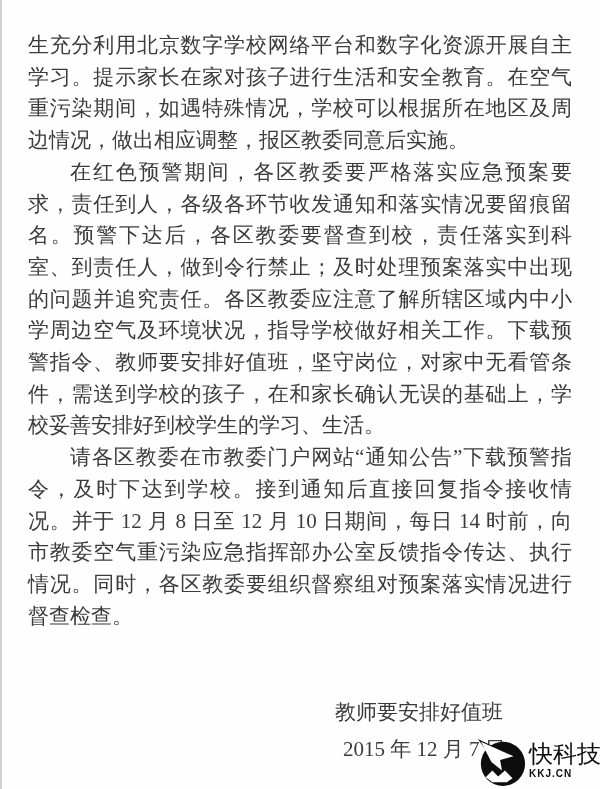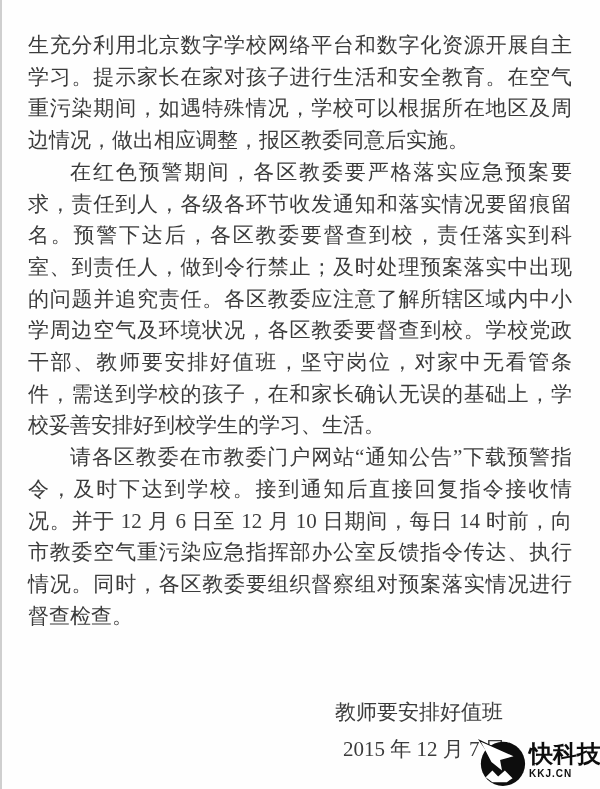--- a/index.html
+++ b/index.html
@@ -76,21 +76,21 @@
   }
   .wm-text {
     display: flex;
     flex-direction: column;
     justify-content: center;
     font-family: "Liberation Sans", "DejaVu Sans", sans-serif;
     color: #0d0d0d;
   }
   .wm-brand {
     font-size: 24px;
-    font-weight: 700;
+    font-weight: 400;
     line-height: 25px;
     letter-spacing: 0px;
     white-space: nowrap;
   }
   .wm-domain {
     font-size: 10px;
     font-weight: 900;
     line-height: 16px;
     letter-spacing: 1px;
     white-space: nowrap;
@@ -98,22 +98,22 @@
 </style>
 </head>
 <body>
 
 <div class="page">
 
   <div class="scan-edge"></div>
 
   <div class="content">
     <p class="par">生充分利用北京数字学校网络平台和数字化资源开展自主学习。提示家长在家对孩子进行生活和安全教育。在空气重污染期间，如遇特殊情况，学校可以根据所在地区及周边情况，做出相应调整，报区教委同意后实施。</p>
-    <p class="par indent">在红色预警期间，各区教委要严格落实应急预案要求，责任到人，各级各环节收发通知和落实情况要留痕留名。预警下达后，各区教委要督查到校，责任落实到科室、到责任人，做到令行禁止；及时处理预案落实中出现的问题并追究责任。各区教委应注意了解所辖区域内中小学周边空气及环境状况，各区教委要督查到校。学校党政干部、教师要安排好值班，坚守岗位，对家中无看管条件，需送到学校的孩子，在和家长确认无误的基础上，学校妥善安排好到校学生的学习、生活。</p>
-    <p class="par indent">请各区教委在市教委门户网站“通知公告”下载预警指令，及时下达到学校。接到通知后直接回复指令接收情况。并于 12 月 6 日至 12 月 10 日期间，每日 14 时前，向市教委空气重污染应急指挥部办公室反馈指令传达、执行情况。同时，各区教委要组织督察组对预案落实情况进行督查检查。</p>
+    <p class="par indent">在红色预警期间，各区教委要严格落实应急预案要求，责任到人，各级各环节收发通知和落实情况要留痕留名。预警下达后，各区教委要督查到校，责任落实到科室、到责任人，做到令行禁止；及时处理预案落实中出现的问题并追究责任。各区教委应注意了解所辖区域内中小学周边空气及环境状况，指导学校做好相关工作。下载预警指令、教师要安排好值班，坚守岗位，对家中无看管条件，需送到学校的孩子，在和家长确认无误的基础上，学校妥善安排好到校学生的学习、生活。</p>
+    <p class="par indent">请各区教委在市教委门户网站“通知公告”下载预警指令，及时下达到学校。接到通知后直接回复指令接收情况。并于 12 月 8 日至 12 月 10 日期间，每日 14 时前，向市教委空气重污染应急指挥部办公室反馈指令传达、执行情况。同时，各区教委要组织督察组对预案落实情况进行督查检查。</p>
   </div>
 
   <div class="sig-org">教师要安排好值班</div>
 
   <div class="sig-date">2015 年 12 月 7 日</div>
 
   <div class="watermark">
     <span class="wm-logo">
       <svg viewBox="0 0 52 54" width="50" height="52" xmlns="http://www.w3.org/2000/svg">
 

